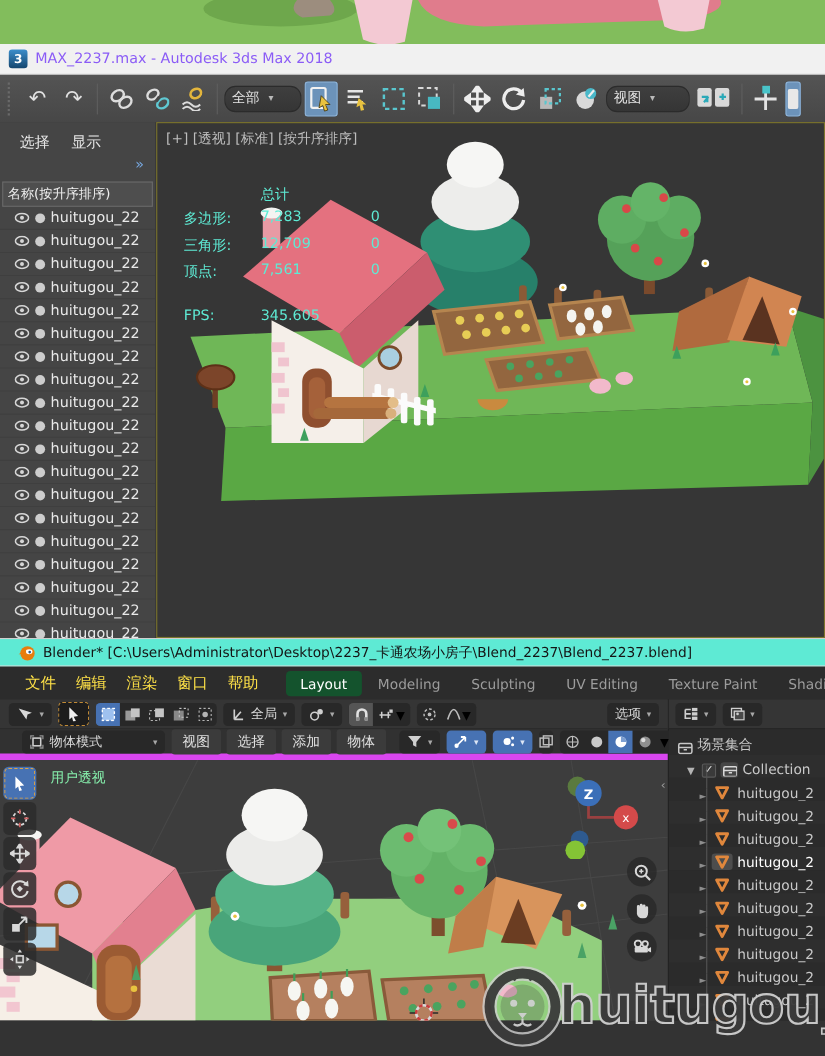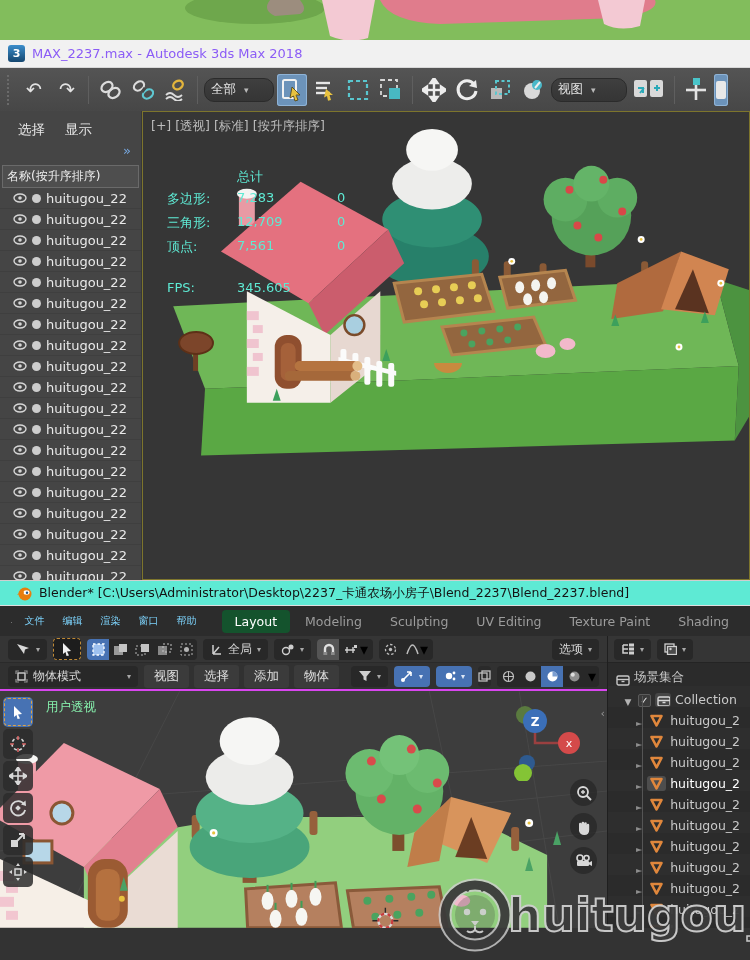--- a/index.html
+++ b/index.html
@@ -38,34 +38,34 @@
   .max-stats{position:absolute;left:24px;top:56px;color:#5eead4;font-size:13px;z-index:3}
   .max-stats .total{margin-left:70px;margin-bottom:4px}
   .stat-grid{display:grid;grid-template-columns:70px 100px auto;row-gap:6px}
   .fps-row{display:grid;grid-template-columns:70px auto;margin-top:24px}
   .max-scene,.bl-scene{position:absolute;left:0;top:0;width:100%;height:100%}
 
   
   .bl-titlebar{height:26px;background:#5eead4;display:flex;align-items:center;gap:7px;padding:0 16px;border-top:1px solid #cfcfcf;border-bottom:1px solid #dedede}
   .bl-title{font-size:12.5px;color:#141414;white-space:nowrap}
   .bl-topbar{height:30px;background:#2c2c2c;display:flex;align-items:center;padding:0 8px;gap:2px}
-  .bl-menu{color:#7dd3fc;font-size:10px;padding:3px 9px;border-radius:3px;white-space:nowrap}
+  .bl-menu{color:#fde047;font-size:14px;padding:3px 9px;border-radius:3px;white-space:nowrap}
   .ws-tabs{display:flex;margin-left:14px;gap:2px}
   .ws-tab{color:#9c9c9c;font-size:12.5px;padding:4px 13px;border-radius:4px;white-space:nowrap}
   .ws-tab.active{background:#14532d;color:#fff}
   .bl-main{display:flex;height:292px}
   .bl-left{width:608px;display:flex;flex-direction:column;border-right:1px solid #1f1f1f}
   .bl-toolrow{height:27px;background:#353535;display:flex;align-items:center;gap:6px;padding:0 8px;border-bottom:1px solid #2a2a2a}
   .bl-chip{height:21px;background:#282828;border-radius:4px;display:flex;align-items:center;gap:5px;padding:0 7px;color:#d8d8d8;font-size:12px;flex:0 0 auto}
   .bl-chip .caret,.ws-caret{font-size:8px;color:#a8a8a8}
   .seg-group{display:flex;background:#282828;border-radius:4px;overflow:hidden;flex:0 0 auto}
   .seg{width:22px;height:21px;display:flex;align-items:center;justify-content:center}
   .seg.on{background:#4772b3}
   .tool-active{width:28px;height:22px;background:#1d1d1d;border:1px dashed #c08a36;border-radius:4px;display:flex;align-items:center;justify-content:center;flex:0 0 auto}
-  .bl-row2{height:28px;background:#313131;display:flex;align-items:center;gap:6px;padding:0 8px;border-bottom:2px solid #d946ef}
+  .bl-row2{height:28px;background:#313131;display:flex;align-items:center;gap:6px;padding:0 20px;border-bottom:6px solid #d946ef}
   .bl-menu2{color:#e0e0e0;font-size:12.5px;background:#3b3b3b;border-radius:3px;padding:3px 10px;white-space:nowrap}
   .bl-viewport{flex:1;position:relative;background:#3d3d3d;overflow:hidden}
   .bl-vp-head{position:absolute;left:46px;top:8px;z-index:4}
   .bl-vp-head .vl{color:#86efac;font-size:12.5px}
   .bl-vp-head .cl{color:#e8e8e8;font-size:12.5px;margin-top:6px;text-shadow:0 1px 2px rgba(0,0,0,.6)}
   .bl-tools{position:absolute;left:3px;top:6px;display:flex;flex-direction:column;gap:2px;z-index:5}
   .bl-tool{width:30px;height:30px;background:#2b2b2bd9;border-radius:5px;display:flex;align-items:center;justify-content:center}
   .bl-tool.sel{background:#4772b3;outline:1px dashed #e0a343;outline-offset:-2px}
   .bl-nav{position:absolute;right:10px;top:88px;display:flex;flex-direction:column;gap:7px;z-index:5}
   .nav-btn{width:27px;height:27px;border-radius:50%;background:rgba(35,35,35,.65);display:flex;align-items:center;justify-content:center}

